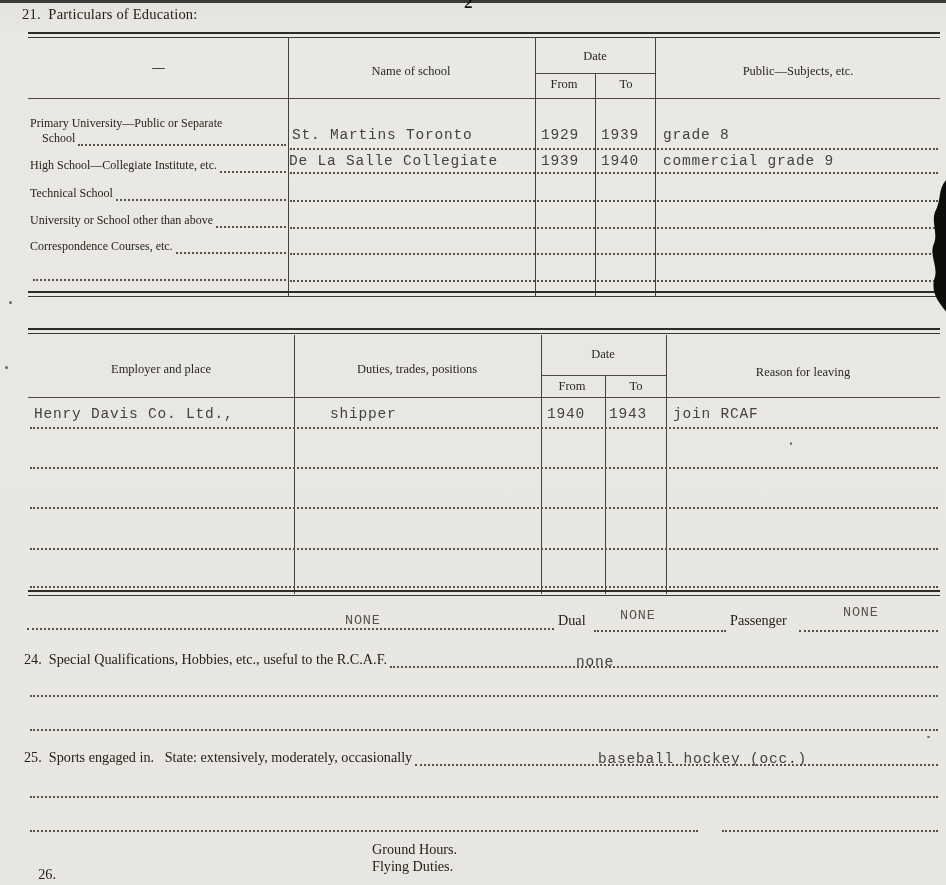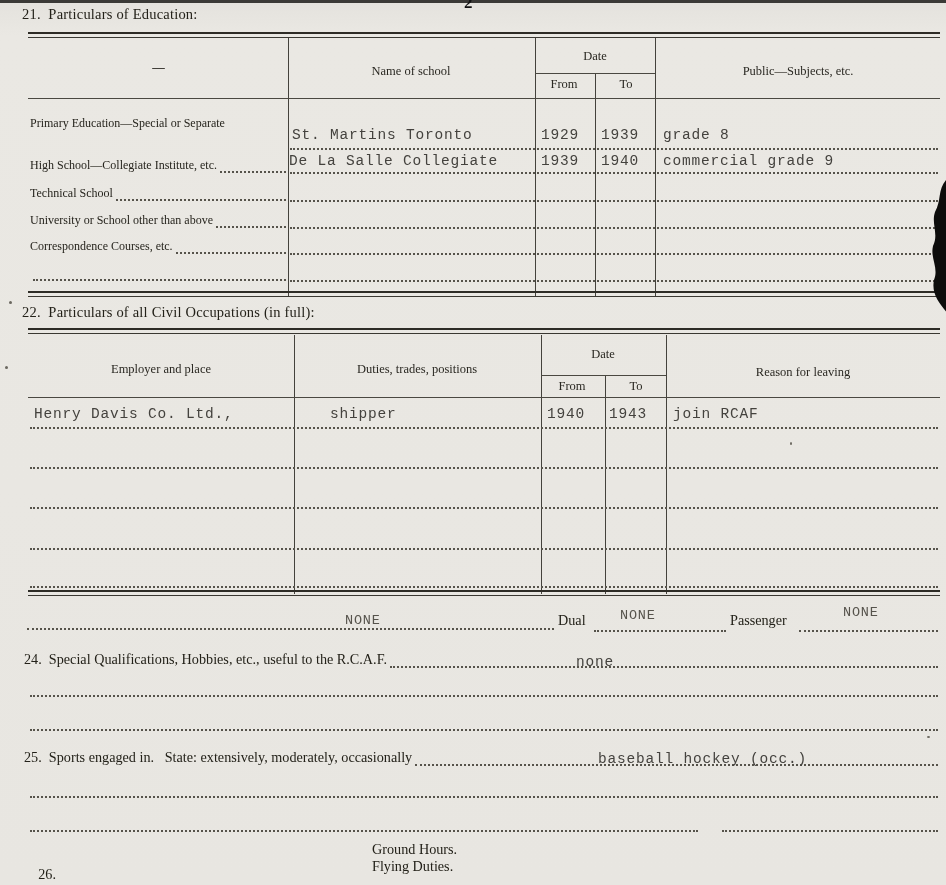--- a/index.html
+++ b/index.html
@@ -55,21 +55,25 @@
     <div class="abs cth" style="left:598px;top:39px">To</div>
     <div class="abs cth" style="left:770px;top:26px">Public—Subjects, etc.</div>
 
     <div class="abs dot" style="left:262px;top:108px;width:648px"></div>
     <div class="abs dot" style="left:262px;top:132px;width:648px"></div>
     <div class="abs dot" style="left:262px;top:160px;width:648px"></div>
     <div class="abs dot" style="left:262px;top:187px;width:648px"></div>
     <div class="abs dot" style="left:262px;top:213px;width:648px"></div>
     <div class="abs dot" style="left:262px;top:240px;width:648px"></div>
 
-    <div class="abs print lbl" style="left:2px;top:78px">Primary Education—Special or Separate</div>
+    <div class="abs print lbl" style="left:2px;top:78px">Primary University—Public or Separate</div>
+    <div class="abs leader" style="left:14px;top:92px;width:244px">
+      <span class="print lbl">School</span>
+        <span class="fill"></span>
+    </div>
     <div class="abs leader" style="left:2px;top:119px;width:256px">
       <span class="print lbl">High School—Collegiate Institute, etc.</span>
         <span class="fill"></span>
     </div>
     <div class="abs leader" style="left:2px;top:147px;width:256px">
       <span class="print lbl">Technical School</span>
         <span class="fill"></span>
     </div>
     <div class="abs leader" style="left:2px;top:174px;width:256px">
       <span class="print lbl">University or School other than above</span>
@@ -88,21 +92,20 @@
     <div class="abs typed" style="left:513px;top:89px">1929</div>
     <div class="abs typed" style="left:573px;top:89px">1939</div>
     <div class="abs typed" style="left:635px;top:89px">grade 8</div>
 
     <div class="abs typed" style="left:261px;top:115px">De La Salle Collegiate</div>
     <div class="abs typed" style="left:513px;top:115px">1939</div>
     <div class="abs typed" style="left:573px;top:115px">1940</div>
     <div class="abs typed" style="left:635px;top:115px">commercial grade 9</div>
   </div>
 
-  <div class="abs print h1" style="left:22px;top:304px">22.  Particulars of all Civil Occupations (in full):</div>
   <div class="abs dbl" style="left:28px;top:328px;width:912px"></div>
 
   <div class="abs" style="left:28px;top:335px;width:912px;height:259px">
     <div class="abs vline" style="left:266px;top:0;height:259px"></div>
     <div class="abs vline" style="left:513px;top:0;height:259px"></div>
     <div class="abs vline" style="left:577px;top:40px;height:219px"></div>
     <div class="abs vline" style="left:638px;top:0;height:259px"></div>
     <div class="abs hline" style="left:513px;top:40px;width:125px"></div>
     <div class="abs hline" style="left:0;top:62px;width:912px"></div>
     <div class="abs dbl" style="left:0;top:255px;width:912px"></div>

